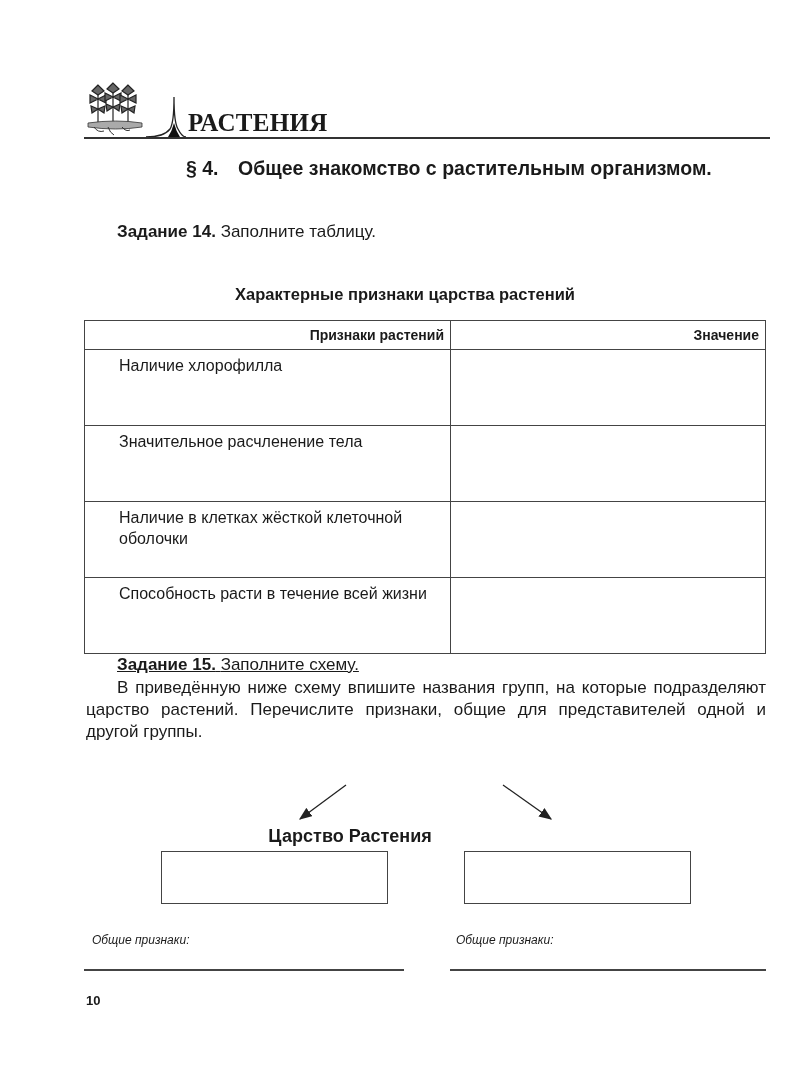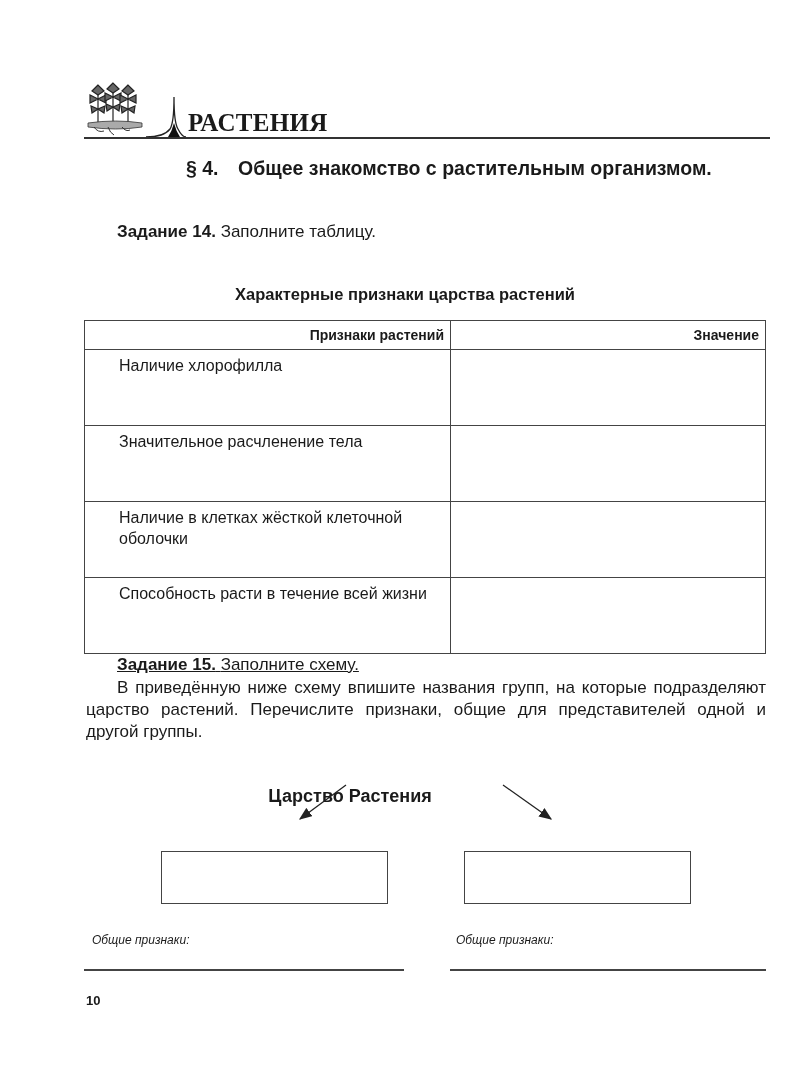--- a/index.html
+++ b/index.html
@@ -23,21 +23,21 @@
 
     table.traits { position: absolute; left: 84px; top: 292px; width: 682px; border-collapse: collapse; }
     table.traits th, table.traits td { border: 1.3px solid #444; vertical-align: top; }
     table.traits th { font-size: 14px; font-weight: bold; height: 24px; padding: 2px 6px; text-align: right; vertical-align: middle; }
     table.traits td { font-size: 16px; line-height: 21px; padding: 5px 8px; height: 65px; }
     table.traits td.c1 { width: 323px; padding-left: 34px; }
 
     .task15 { position: absolute; left: 117px; top: 655px; font-size: 17px; text-decoration: underline; }
     .task15-body { position: absolute; left: 86px; top: 677px; width: 680px; font-size: 17px; line-height: 22px; text-indent: 31px; text-align: justify; }
 
-    .scheme-title { position: absolute; left: 0; width: 700px; top: 758px; text-align: center; font-size: 18px; font-weight: bold; }
+    .scheme-title { position: absolute; left: 0; width: 700px; top: 798px; text-align: center; font-size: 18px; font-weight: bold; }
     .arrows { position: absolute; left: 0; top: 780px; }
     .group-box { position: absolute; top: 823px; height: 51px; border: 1.5px solid #444; }
     .box-left { left: 161px; width: 225px; }
     .box-right { left: 464px; width: 225px; }
 
     .common-label { position: absolute; top: 905px; font-size: 12px; font-style: italic; }
     .common-left { left: 92px; }
     .common-right { left: 456px; }
     .answer-line { position: absolute; top: 969px; height: 1.5px; background: #444; }
     .line-left { left: 84px; width: 320px; }

